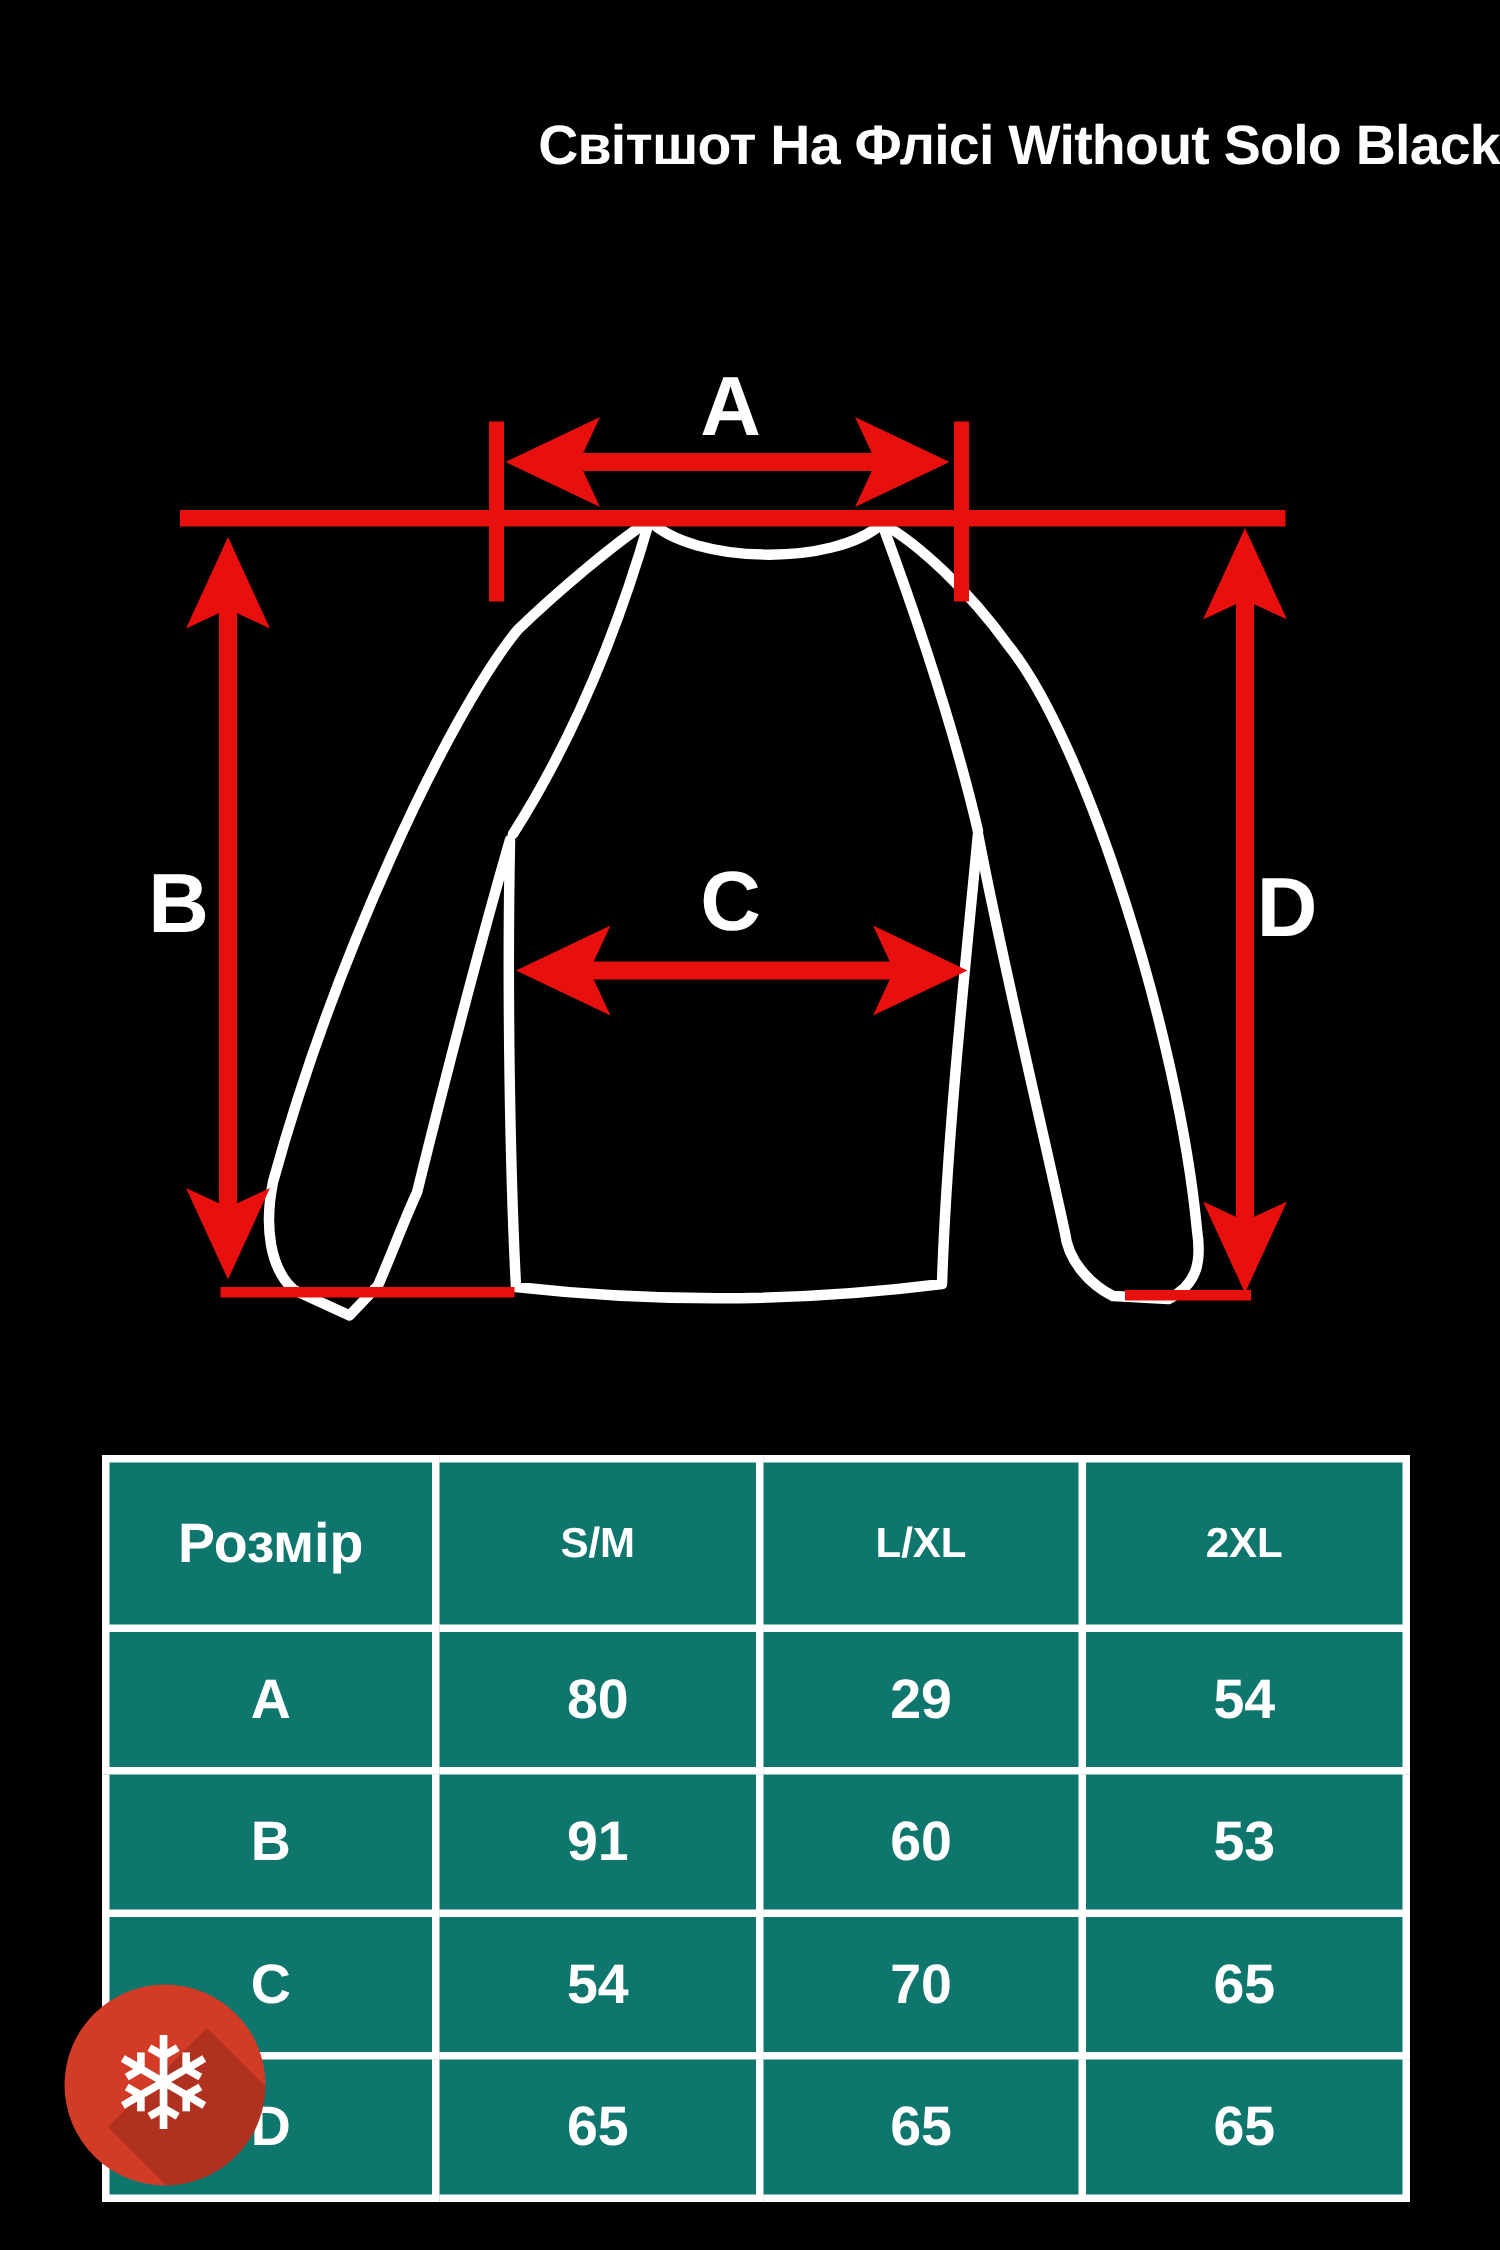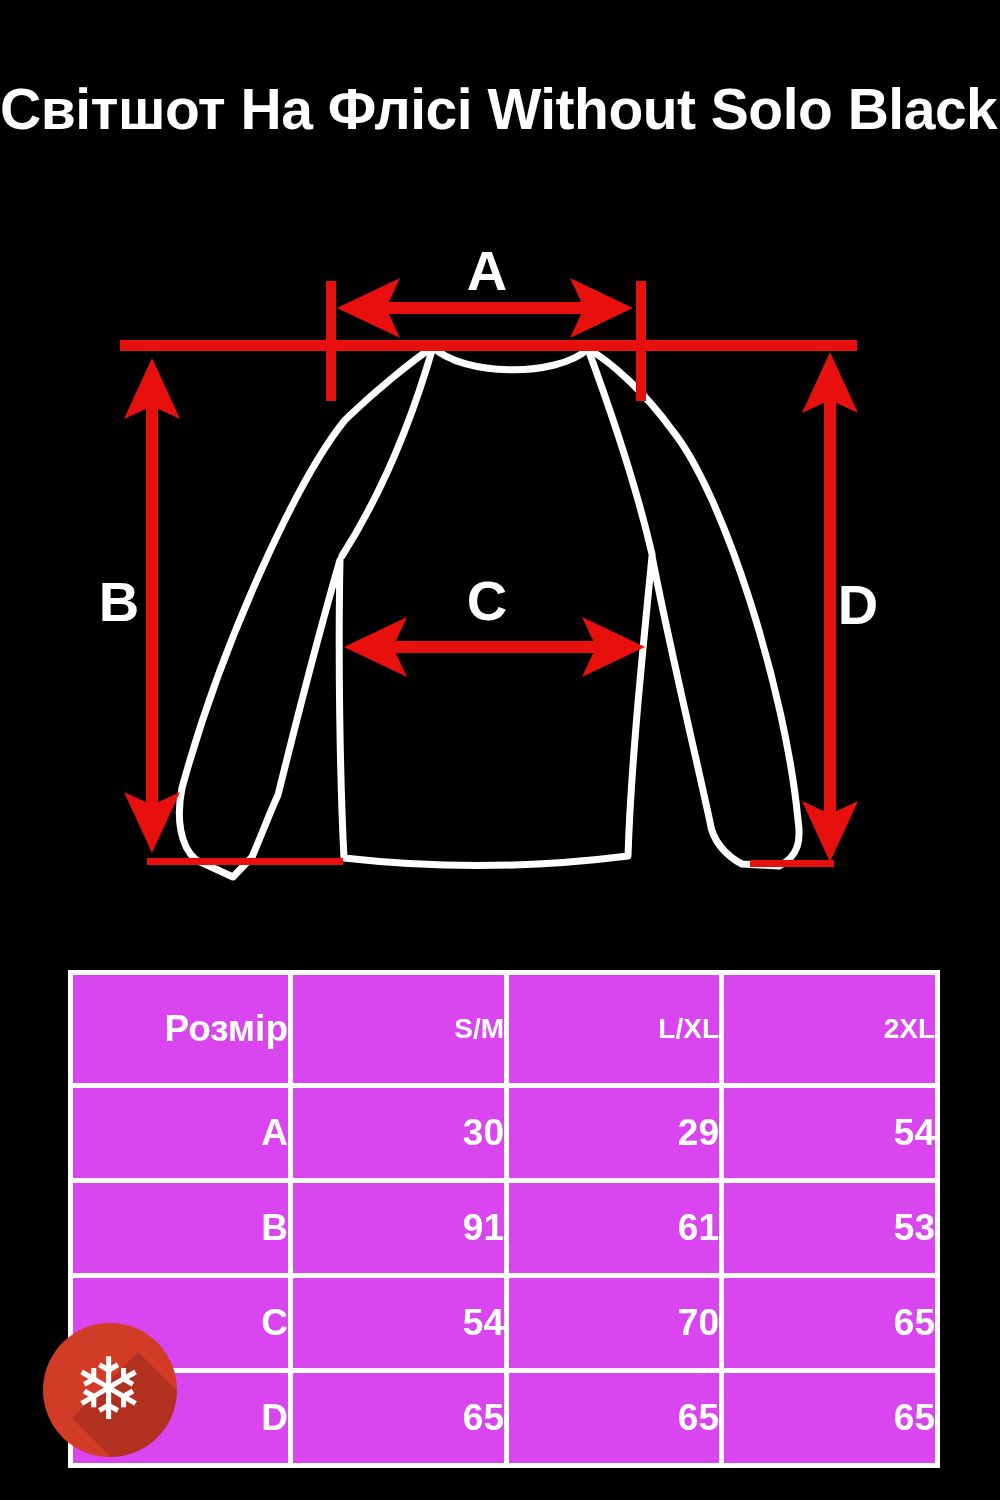--- a/index.html
+++ b/index.html
@@ -6,23 +6,23 @@
   body {
     width: 1000px; height: 1500px;
     background: #000;
     position: relative;
     overflow: hidden;
     font-family: "Liberation Sans", sans-serif;
   }
   .title {
     position: absolute;
     top: 76px; left: 0; width: 100%;
-    text-align: left;
+    text-align: right;
     color: #fff;
-    font-size: 57px;
+    font-size: 37px;
     font-weight: 700;
     letter-spacing: -0.5px;
     margin: 0;
   }
   svg.diagram {
     position: absolute;
     top: 0; left: 0;
   }
   .measure-letter {
     font-family: "Liberation Sans", sans-serif;
@@ -32,23 +32,23 @@
   }
   table.size-table {
     position: absolute;
     left: 68px; top: 970px;
     width: 867px;
     border-collapse: collapse;
     table-layout: fixed;
   }
   table.size-table td {
     border: 5px solid #fff;
-    background: #d946ef;
+    background: #0f766e;
     color: #fff;
-    text-align: right;
+    text-align: center;
     vertical-align: middle;
     font-weight: 700;
     padding: 0;
   }
   td.hdr   { font-size: 28px; height: 108px; }
   td.hdr0  { font-size: 37px; height: 108px; }
   td.lbl   { font-size: 37px; height: 90px; }
   td.val   { font-size: 37px; height: 90px; }
   svg.badge {
     position: absolute;
@@ -138,28 +138,28 @@
   </colgroup>
   <tbody>
     <tr>
       <td class="hdr0">Розмір</td>
       <td class="hdr">S/M</td>
       <td class="hdr">L/XL</td>
       <td class="hdr">2XL</td>
     </tr>
     <tr>
       <td class="lbl">A</td>
-      <td class="val">30</td>
+      <td class="val">80</td>
       <td class="val">29</td>
       <td class="val">54</td>
     </tr>
     <tr>
       <td class="lbl">B</td>
       <td class="val">91</td>
-      <td class="val">61</td>
+      <td class="val">60</td>
       <td class="val">53</td>
     </tr>
     <tr>
       <td class="lbl">C</td>
       <td class="val">54</td>
       <td class="val">70</td>
       <td class="val">65</td>
     </tr>
     <tr>
       <td class="lbl">D</td>

